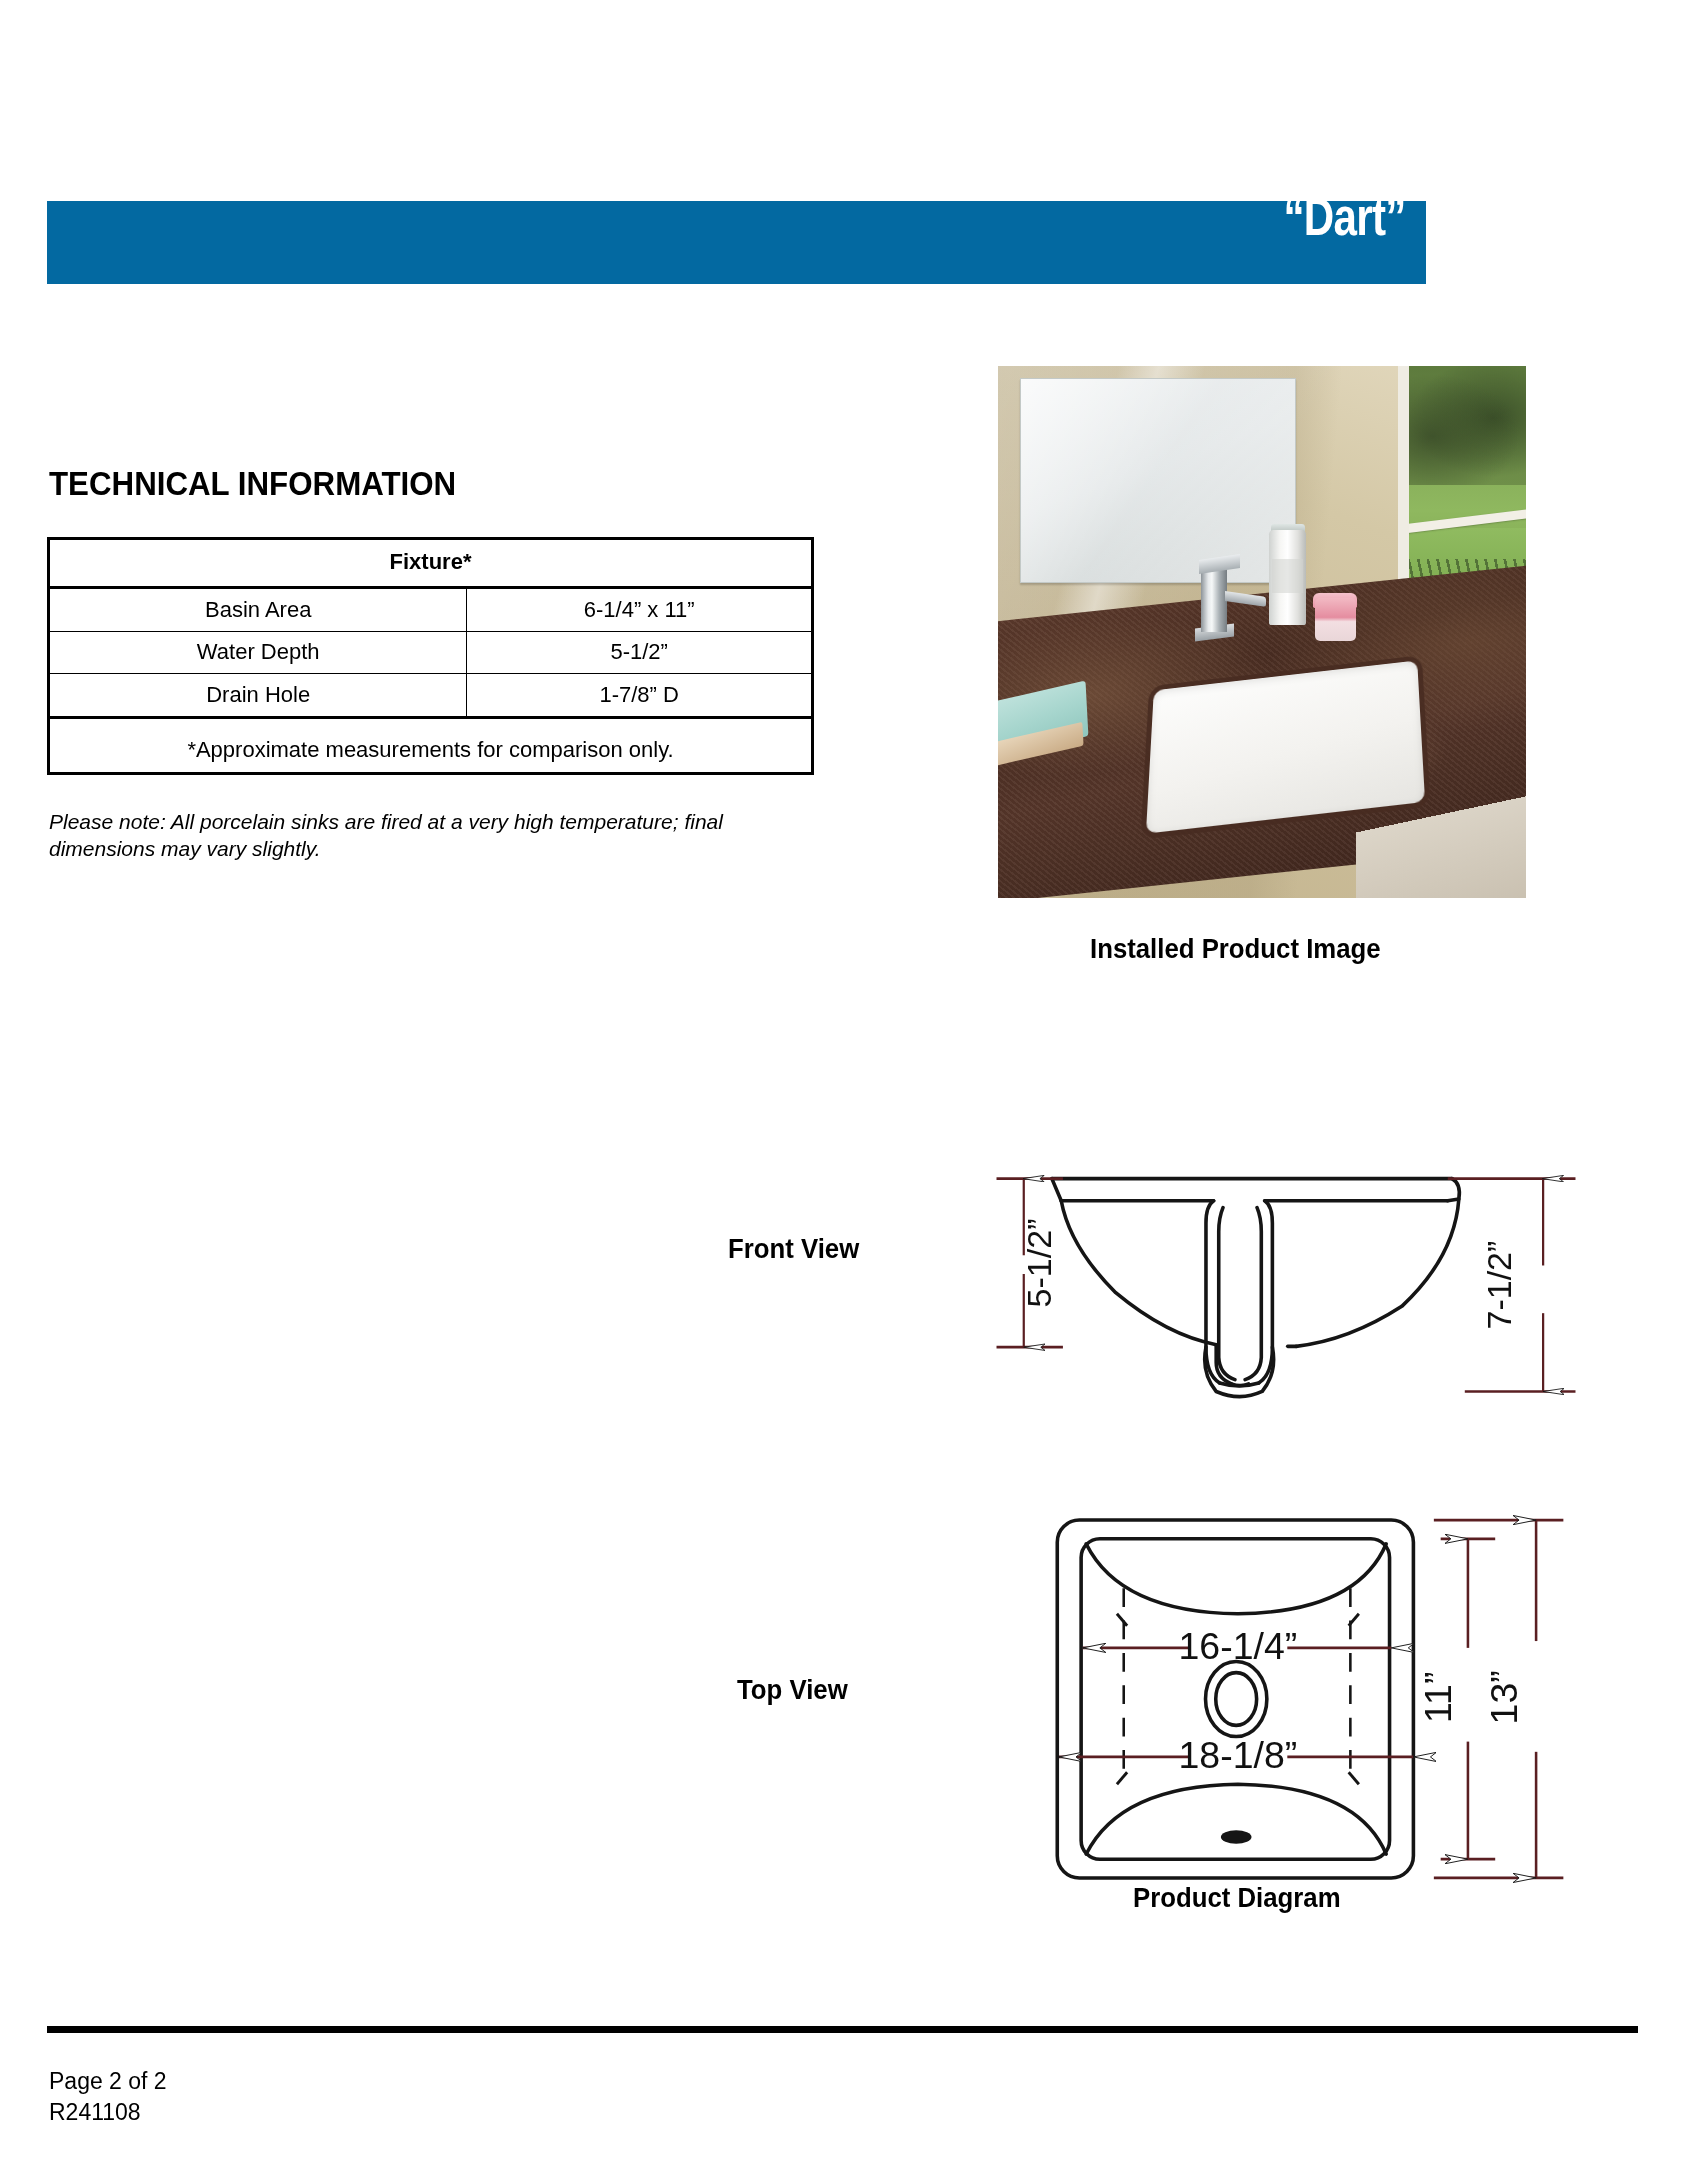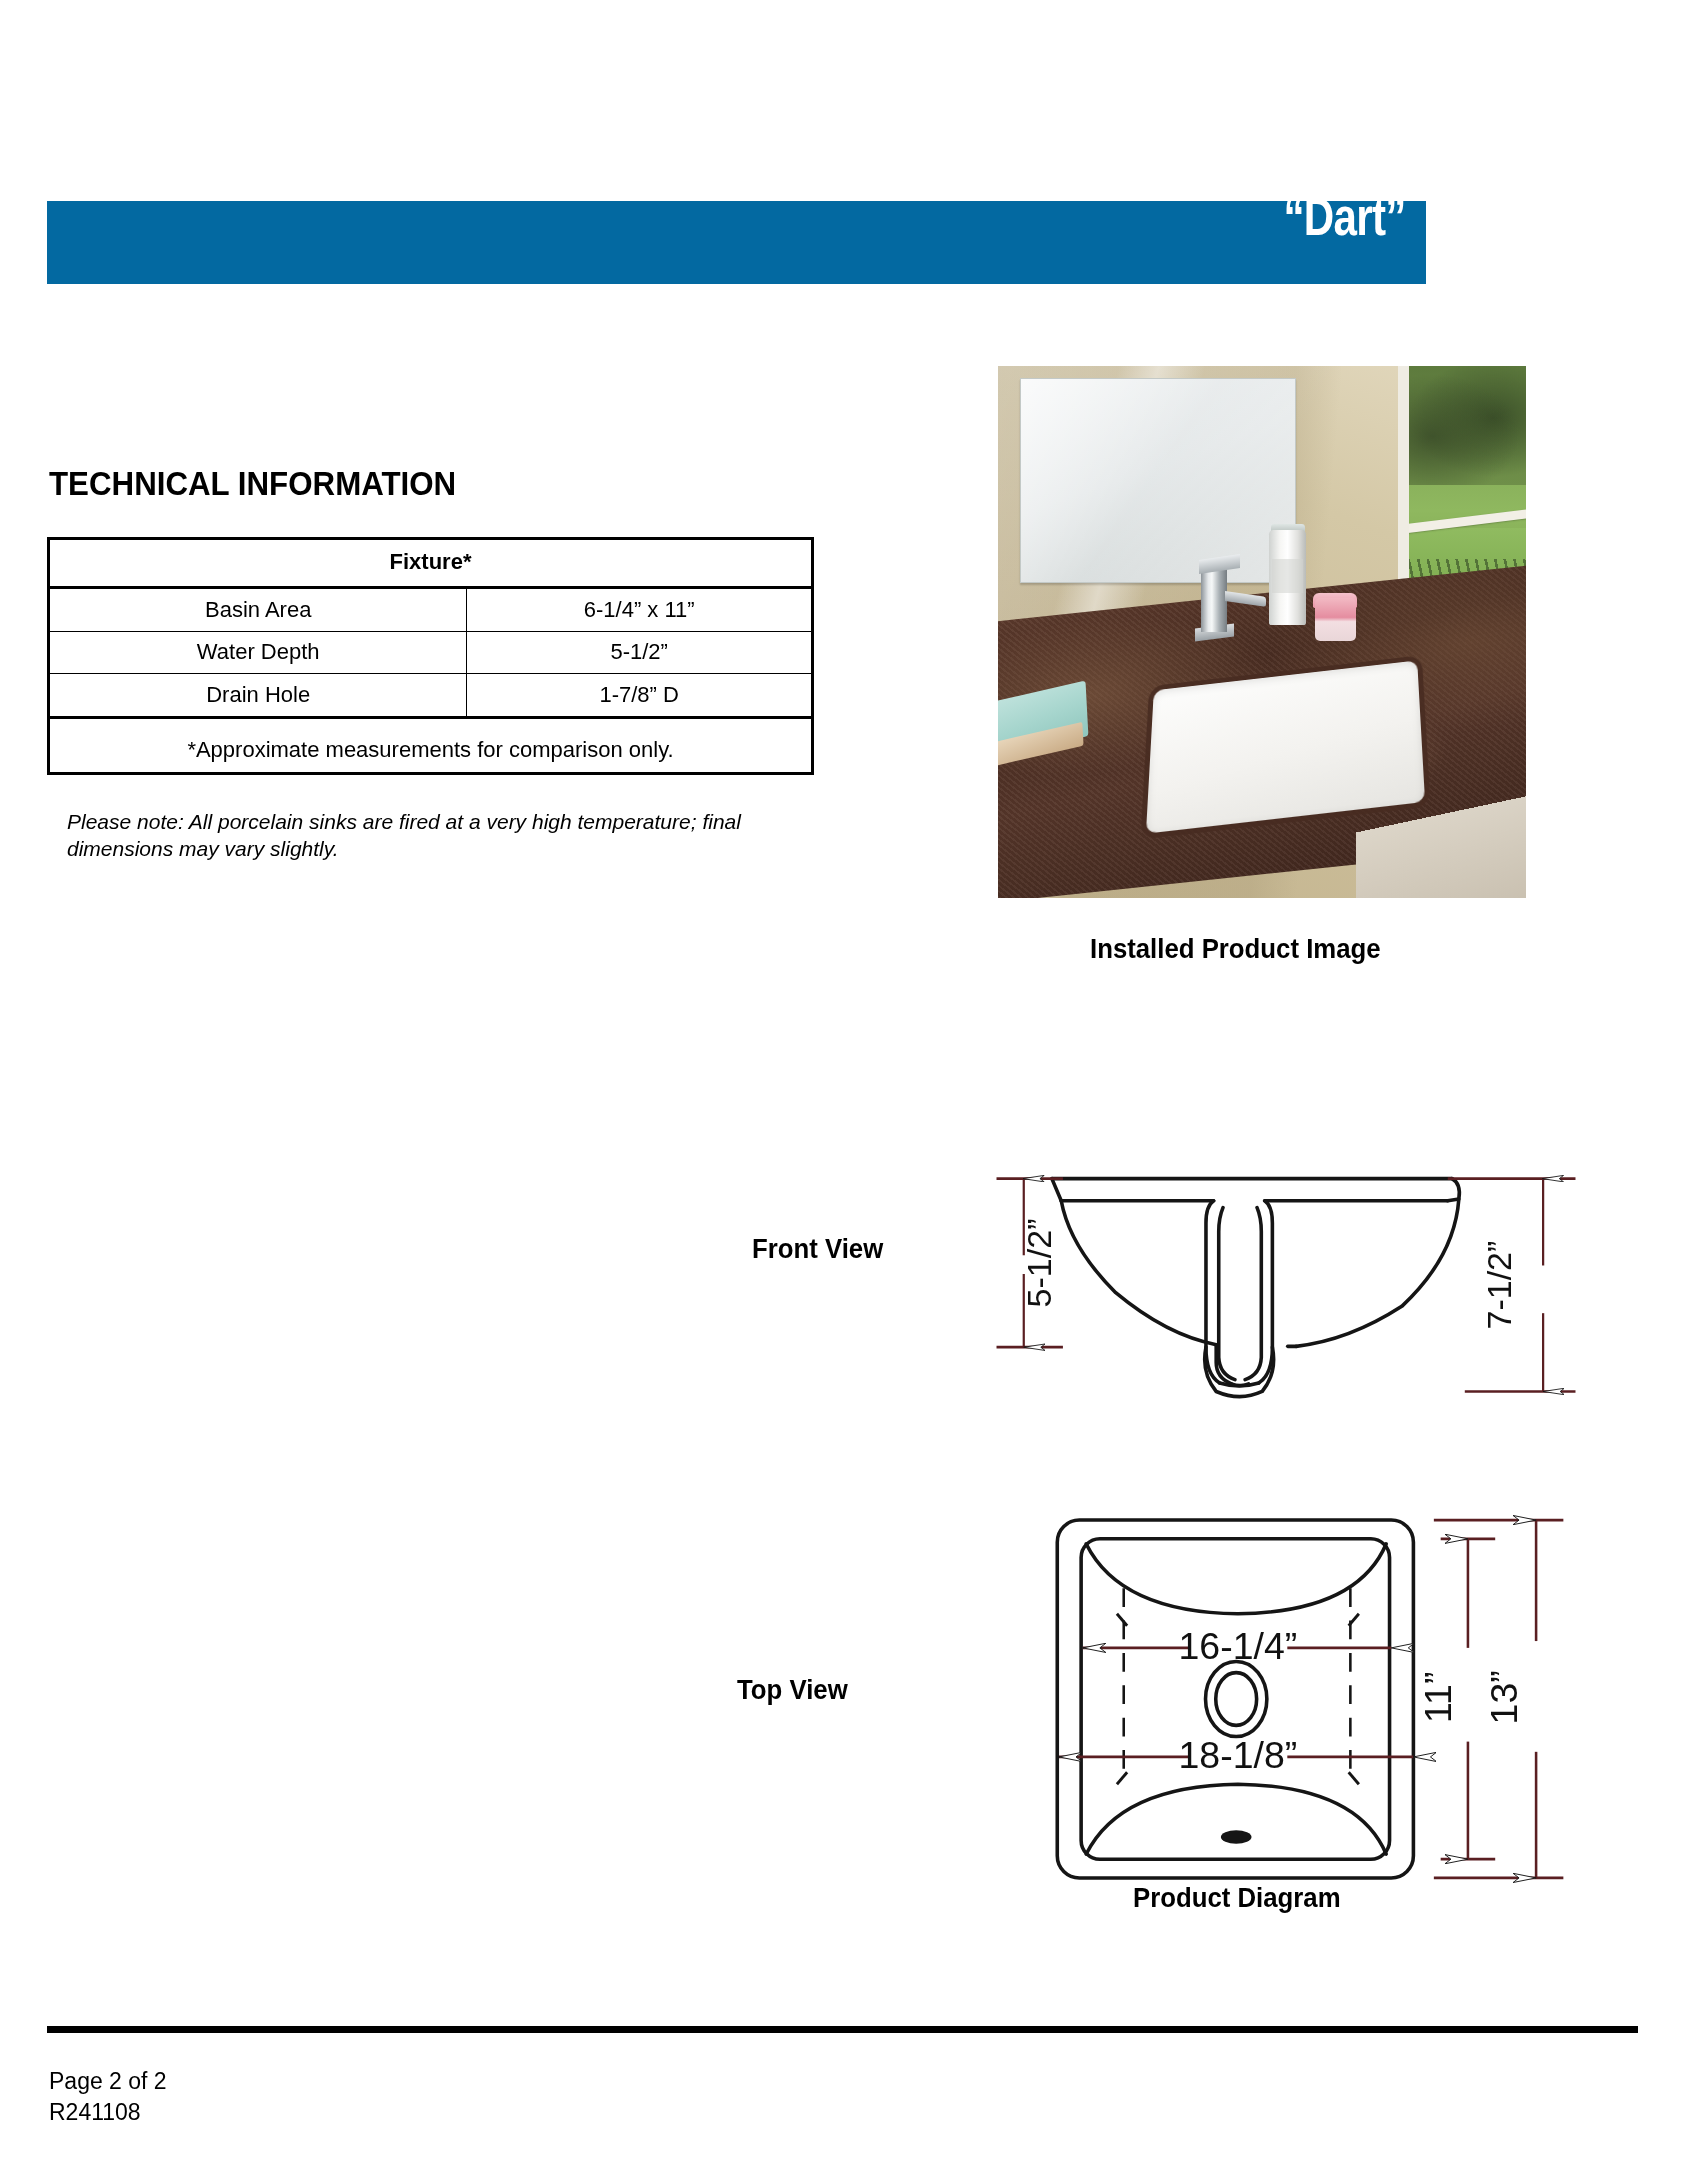--- a/index.html
+++ b/index.html
@@ -96,21 +96,21 @@
   }
   .spec-table tr.foot-row td {
     border-top: 3.4px solid #000;
     border-bottom: none;
     padding-top: 18px;
     padding-bottom: 9.4px;
   }
 
   .please-note {
     position: absolute;
-    left: 67px;
+    left: 49px;
     top: 809px;
     width: 707px;
     font-size: 21px;
     font-style: italic;
     line-height: 1.28;
   }
 
   
   .photo-wrap {
     position: absolute;
@@ -363,21 +363,21 @@
     position: absolute;
     font-size: 28px;
     font-weight: bold;
     white-space: nowrap;
   }
   .view-label .squeeze {
     display: inline-block;
     transform: scaleX(0.92);
     transform-origin: left center;
   }
-  #lbl-front { left: 728px; top: 1233px; margin-left: 24px; }
+  #lbl-front { left: 728px; top: 1233px; }
   #lbl-top   { left: 737px; top: 1654px; margin-top: 20px; }
 
   
   .drawing {
     position: absolute;
   }
   #front-view-drawing { left: 988px; top: 1146px; }
   #top-view-drawing   { left: 1018px; top: 1486px; }
 
   

